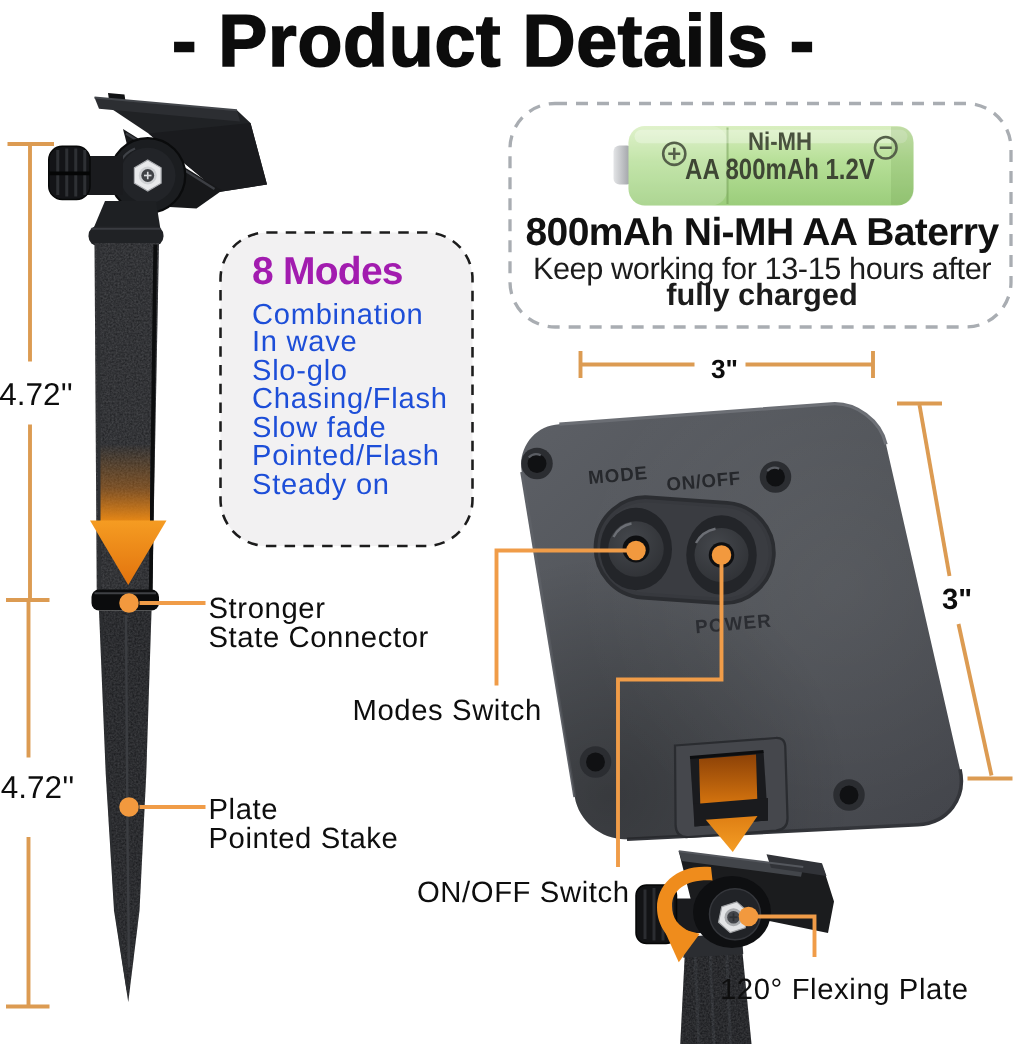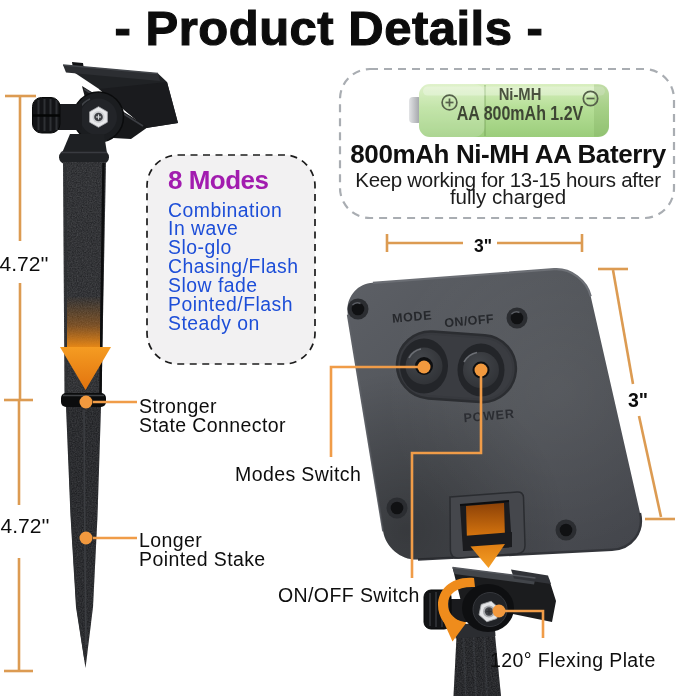--- a/index.html
+++ b/index.html
@@ -11,32 +11,32 @@
   #art{z-index:2;}
   #text{z-index:3;}
   .abs{position:absolute;}
   .card{position:absolute;background:#fff;box-sizing:border-box;}
   #battery-card{left:339px;top:68px;width:337px;height:151px;}
   #modes-card{left:146px;top:154px;width:170px;height:211px;}
   .title{left:0;top:0px;width:658px;text-align:center;font-size:49px;font-weight:bold;
          color:#0c0c0c;letter-spacing:0.5px;-webkit-text-stroke:1.1px #0c0c0c;}
   .bat-head{left:341px;top:139px;width:334px;text-align:center;font-size:26px;font-weight:bold;color:#111;letter-spacing:-0.4px;}
   .bat-sub{left:341px;top:166px;width:334px;text-align:center;font-size:20.5px;color:#1c1c1c;line-height:19.5px;letter-spacing:-0.3px;}
-  .bat-sub2{left:341px;width:334px;text-align:center;font-size:20.5px;color:#1c1c1c;letter-spacing:0px;}
+  .bat-sub2{left:341px;width:334px;text-align:center;font-size:20.5px;color:#1c1c1c;letter-spacing:0px;font-weight:bold;}
   .bat-nimh{left:445px;top:85px;width:150px;text-align:center;font-size:17px;font-weight:bold;color:#49513e;transform:scaleX(0.87);}
   .bat-main{left:440px;top:102px;width:160px;text-align:center;font-size:19.5px;font-weight:bold;color:#3e4634;transform:scaleX(0.82);}
   .modes-head{left:168px;top:165px;font-size:26px;font-weight:bold;color:#a21caf;letter-spacing:-0.5px;}
   .modes-list{left:168px;top:200.5px;font-size:19.4px;color:#1d4ed8;line-height:18.9px;letter-spacing:0.5px;}
   .modes-list span{display:block;}
   .lbl{color:#0e0e0e;font-size:19.5px;line-height:18.5px;letter-spacing:0.4px;}
   #lbl-connector{left:139px;top:397px;}
   #lbl-stake{left:139px;top:531px;}
   #lbl-modes{left:235px;top:465px;}
   #lbl-onoff{left:278px;top:586px;}
-  #lbl-flex{left:490px;top:651px;text-align:center;}
+  #lbl-flex{left:480px;top:651px;text-align:center;}
   .dim{font-weight:bold;color:#0d0d0d;}
   #dim-l1{left:-1px;top:252px;width:50px;text-align:center;font-size:21px;font-weight:normal;}
   #dim-l2{left:0px;top:514px;width:50px;text-align:center;font-size:21px;font-weight:normal;}
   #dim-t{left:463px;top:236px;width:40px;text-align:center;font-size:17.5px;}
   #dim-r{left:618px;top:389px;width:40px;text-align:center;font-size:19.5px;}
 </style>
 </head>
 <body>
 
 <div id="canvas">
@@ -335,21 +335,21 @@
       <span>Slow fade</span>
       <span>Pointed/Flash</span>
       <span>Steady on</span>
     </div>
 
     <div class="abs lbl" id="lbl-connector">
       <span>Stronger</span><br>
       <span>State Connector</span>
     </div>
     <div class="abs lbl" id="lbl-stake">
-      <span>Longer</span><br>
+      <span>Plate</span><br>
       <span>Pointed Stake</span>
     </div>
     <div class="abs lbl" id="lbl-modes">Modes Switch</div>
     <div class="abs lbl" id="lbl-onoff">ON/OFF Switch</div>
     <div class="abs lbl" id="lbl-flex">120° Flexing Plate</div>
 
     <div class="abs dim" id="dim-l1">4.72''</div>
     <div class="abs dim" id="dim-l2">4.72''</div>
     <div class="abs dim" id="dim-t">3"</div>
     <div class="abs dim" id="dim-r">3"</div>

